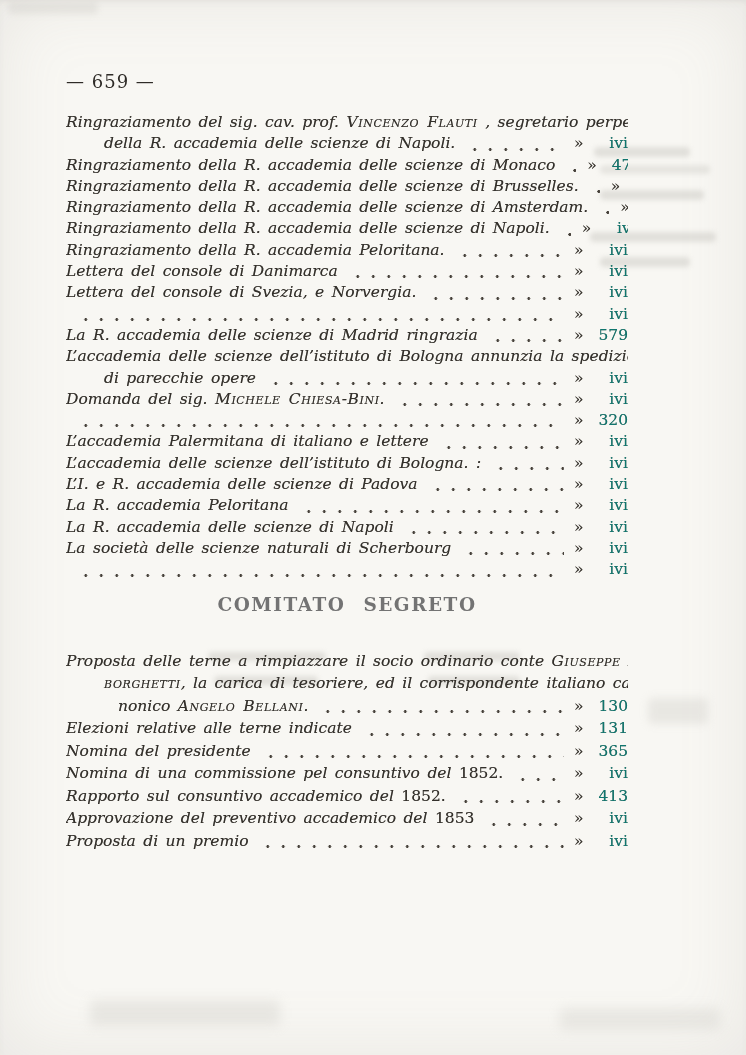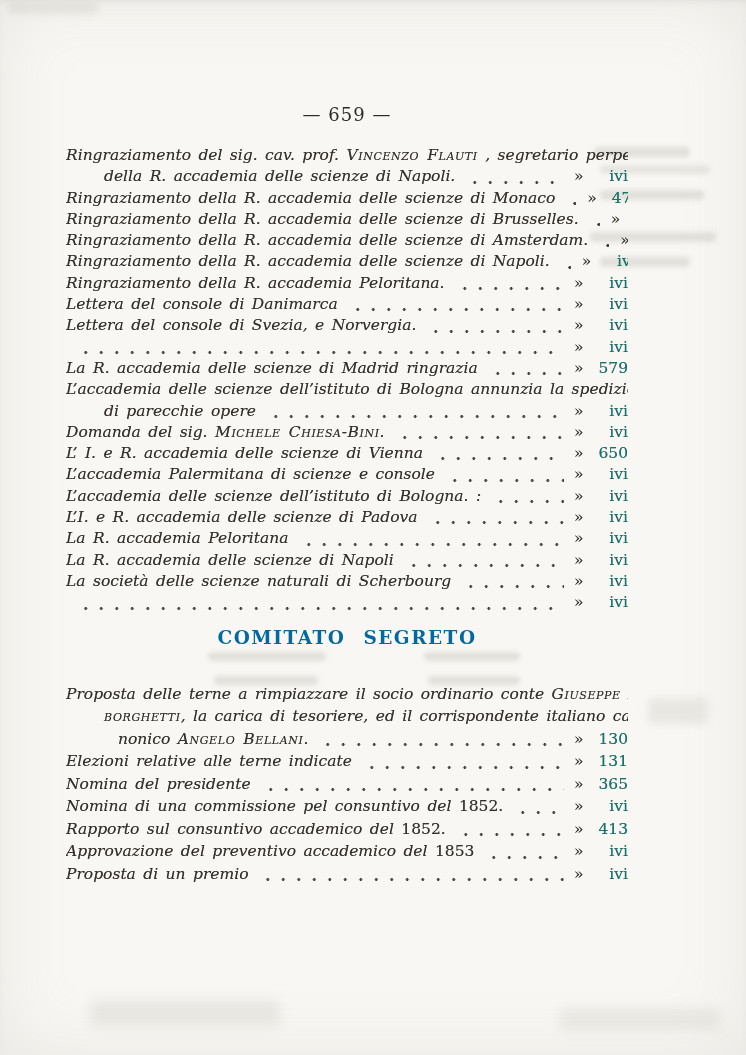--- a/index.html
+++ b/index.html
@@ -6,21 +6,21 @@
   body{background:#e9e8e4;}
   .scan{
     position:relative;width:746px;height:1055px;
     background:var(--paper,#f8f7f3);
     box-shadow:inset 0 0 70px rgba(150,145,135,.14), inset 0 4px 10px -6px rgba(120,115,108,.25);
     font-family:"DejaVu Serif", serif;
     color:var(--ink,#33302b);
   }
   .content{position:absolute;left:66px;top:0;width:562px;}
   .pagenum{
-    margin-top:103px;text-align:center;font-size:18px;line-height:23px;
+    margin-top:70px;text-align:left;font-size:18px;line-height:23px;
     letter-spacing:1px;font-style:normal;color:#2e2b27;
   }
   #toc{margin-top:19px;}
   .row{
     display:flex;align-items:baseline;overflow:hidden;
     font-style:italic;font-size:15.5px;word-spacing:2.5px;
     text-shadow:0 0 .5px rgba(55,50,44,.55);
   }
   .sec-0 .row{height:21.3px;line-height:21.3px;}
   .sec-1 .row{height:22.5px;line-height:22.5px;}
@@ -32,21 +32,21 @@
   .leader{
     flex:1 1 auto;min-width:10px;height:3px;align-self:flex-end;
     margin:0 10px 4px 12px;
     background-image:radial-gradient(circle, #46413a 1.2px, rgba(0,0,0,0) 1.7px);
     background-size:15.5px 3px;background-repeat:repeat-x;background-position:left bottom;
   }
   .refmark{font-style:normal;width:18px;flex:0 0 auto;text-align:left;color:#39352f;}
   .ref{font-style:normal;width:36px;flex:0 0 auto;text-align:right;color:#0f766e;}
   .section-heading{
     text-align:center;font-style:normal;font-weight:bold;font-size:18.5px;
-    line-height:22px;letter-spacing:1.5px;word-spacing:10px;color:#0369a1;
+    line-height:22px;letter-spacing:1.5px;word-spacing:10px;color:#737373;
     margin:13px 0 34px 0;
   }
   
   .smudge{position:absolute;background:#c6c4be;opacity:.45;filter:blur(2.5px);border-radius:4px;}
   .b0{left:8px;top:2px;width:90px;height:12px;opacity:.3;filter:blur(3px);}
   .b1{left:594px;top:147px;width:96px;height:10px;}
   .b2{left:600px;top:190px;width:104px;height:10px;}
   .b3{left:590px;top:232px;width:126px;height:10px;}
   .b4{left:600px;top:257px;width:90px;height:10px;}
   .b5{left:208px;top:652px;width:118px;height:9px;}
@@ -149,27 +149,26 @@
             <span class="refmark">»</span>
             <span class="ref">ivi</span>
           </div>
           <div class="row indent-0">
             <span class="text"><span>Domanda del sig. </span><span class="sc">Michele Chiesa-Bini</span><span>.</span></span>
             <span class="leader"></span>
             <span class="refmark">»</span>
             <span class="ref">ivi</span>
           </div>
           <div class="row indent-0">
-            <span class="text"><span>L’ I. e R. accademia delle scienze di Vienna</span></span>
-            <span class="leader"></span>
-            <span class="refmark">»</span>
-            <span class="ref">650</span>
-          </div>
-          <div class="row indent-0">
-            <span class="text"><span>L’accademia Palermitana di scienze e console</span></span>
+            <span class="leader"></span>
+            <span class="refmark">»</span>
+            <span class="ref">320</span>
+          </div>
+          <div class="row indent-0">
+            <span class="text"><span>L’accademia Palermitana di italiano e lettere</span></span>
             <span class="leader"></span>
             <span class="refmark">»</span>
             <span class="ref">ivi</span>
           </div>
           <div class="row indent-0">
             <span class="text"><span>L’accademia delle scienze dell’istituto di Bologna. :</span></span>
             <span class="leader"></span>
             <span class="refmark">»</span>
             <span class="ref">ivi</span>
           </div>

